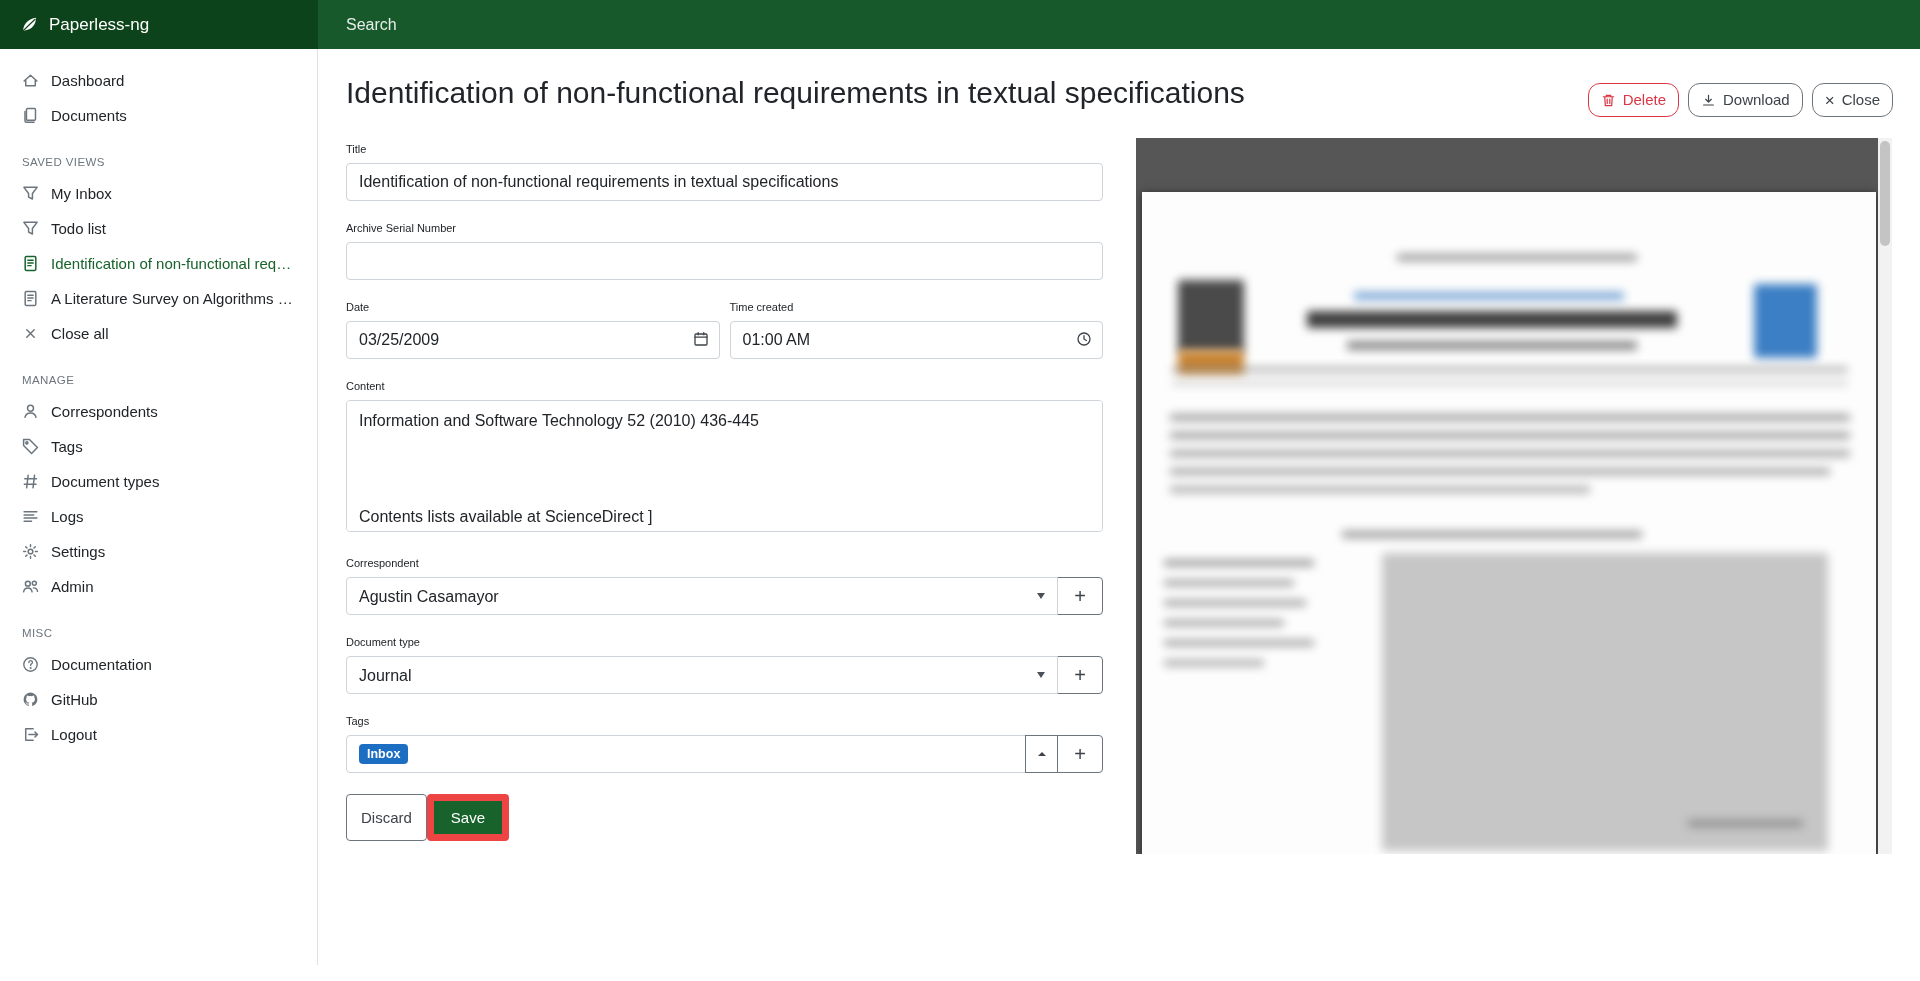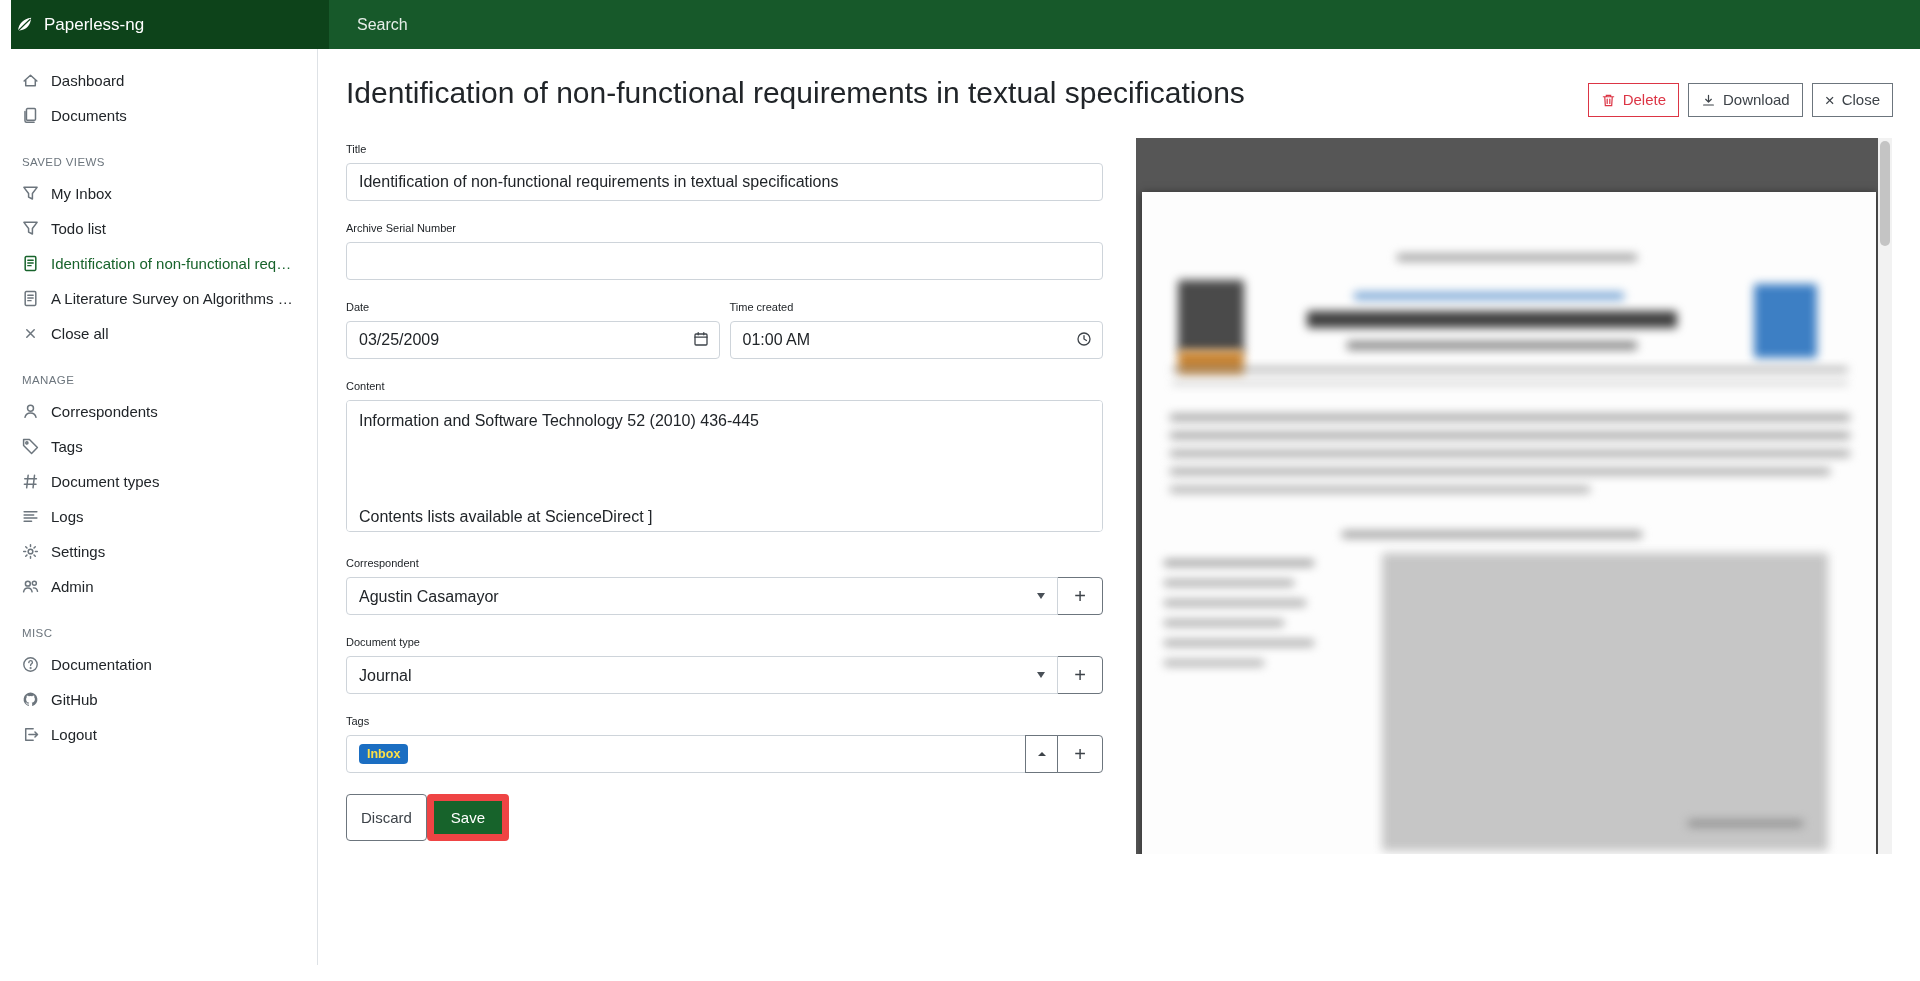--- a/index.html
+++ b/index.html
@@ -1,40 +1,40 @@
 <!DOCTYPE html>
 <html><head>
 <meta charset="utf-8">
 <style>
   * { box-sizing: border-box; margin: 0; padding: 0; }
   html,body { width:1920px; height:981px; overflow:hidden; }
   body { font-family:"Liberation Sans", sans-serif; background:#fff; color:#212529; position:relative; }
 
   
   .topbar { position:absolute; top:0; left:0; right:0; height:49px; display:flex; }
-  .brand { width:318px; background:#0d431a; display:flex; align-items:center; gap:10px; padding-left:4px; color:#fff; font-size:17px;margin-left:11px; }
+  .brand { width:318px; background:#0d431a; display:flex; align-items:center; gap:10px; padding-left:20px; color:#fff; font-size:17px; }
   .topbar-rest { flex:1; background:#17592a; display:flex; align-items:center; padding-left:28px; }
   .search-input { background:transparent; border:none; outline:none; color:#fff; font-size:16px; width:60%; font-family:inherit; }
   .search-input::placeholder { color:#f2f6f3; opacity:.95; }
 
   
   .sidebar { position:absolute; top:49px; left:0; width:318px; bottom:16px; background:#fff; border-right:1px solid #dee2e6; padding-top:14px; font-size:15px; overflow:hidden; }
   .nav-item { display:flex; align-items:center; gap:12px; padding:9px 22px; color:#212529; cursor:pointer; white-space:nowrap; }
   .nav-item .icn { color:#6c757d; display:flex; flex:none; }
   .nav-item.active { color:#17632b; }
   .nav-item.active .icn { color:#17632b; }
   .nav-item .lbl { overflow:hidden; text-overflow:ellipsis; }
   .section-title { padding:23px 22px 8px; font-size:11.5px; color:#6c757d; letter-spacing:.4px; }
 
   
   .main { position:absolute; left:318px; top:49px; right:0; bottom:0; padding:26px 27px 0 28px; overflow:hidden; background:#fff; }
   .page-head { display:flex; justify-content:space-between; align-items:flex-start; }
   .page-head h1 { font-size:30px; font-weight:400; line-height:1.2; color:#212529; max-width:1000px; }
   .actions { display:flex; gap:9px; margin-top:8px; flex:none; }
-  .btn { display:inline-flex; align-items:center; gap:7px; font-size:15px; padding:7px 12px; border-radius:0; background:#fff; cursor:pointer; font-family:inherit; line-height:1.2; }
+  .btn { display:inline-flex; align-items:center; gap:7px; font-size:15px; padding:7px 12px; border-radius:12px; background:#fff; cursor:pointer; font-family:inherit; line-height:1.2; }
   .btn-danger-o { border:1px solid #dc3545; color:#dc3545; }
   .btn-sec-o { border:1px solid #6c757d; color:#3d4349; }
   .xglyph { font-size:17px; line-height:1; color:#3d4349; }
 
   
   .form { width:757px; margin-top:26px; }
   .grp { margin-bottom:21px; }
   .grp label { display:block; font-size:11px; margin-bottom:8px; color:#212529; }
   .inp { width:100%; height:38px; border:1px solid #ced4da; border-radius:4px; padding:0 12px; font-size:16px; color:#212529; background:#fff; font-family:inherit; outline:none; }
   .row2 { display:flex; gap:10px; }
@@ -42,21 +42,21 @@
   .inp-wrap { position:relative; }
   .inp-icon { position:absolute; right:11px; top:10px; color:#3d4349; pointer-events:none; display:flex; }
   textarea.inp { height:132px; padding:8px 12px; resize:none; overflow-y:scroll; line-height:1.5; }
   .igroup { display:flex; }
   .select-wrap { position:relative; flex:1; }
   select.inp { appearance:none; -webkit-appearance:none; border-radius:4px 0 0 4px; padding-right:32px; cursor:pointer; }
   .caret-down { position:absolute; right:13px; top:16px; width:0; height:0; border:4.5px solid transparent; border-top:6px solid #495057; pointer-events:none; }
   .gbtn { width:46px; border:1px solid #6c757d; margin-left:-1px; background:#fff; color:#3d4349; font-size:20px; border-radius:0 4px 4px 0; cursor:pointer; display:flex; align-items:center; justify-content:center; font-family:inherit; }
   .gbtn.mid { border-radius:0; width:33px; }
   .tagsbox { flex:1; border:1px solid #ced4da; border-radius:4px 0 0 4px; display:flex; align-items:center; padding:0 12px; height:38px; background:#fff; cursor:text; }
-  .pill { background:#1b6ec2; color:#fde047; font-size:12.5px; font-weight:700; padding:4px 8px; border-radius:4px; line-height:1; }
+  .pill { background:#1b6ec2; color:#ffffff; font-size:12.5px; font-weight:700; padding:4px 8px; border-radius:4px; line-height:1; }
   .form-actions { display:flex; margin-top:8px; padding-bottom:30px; }
   .btn-discard { border:1px solid #6c757d; color:#3d4349; background:#fff; padding:8px 14px; font-size:15px; border-radius:4px; cursor:pointer; font-family:inherit; }
   .btn-save { background:#17632b; border:7px solid #ef4444; color:#fff; padding:8px 17px; font-size:15px; border-radius:4px; cursor:pointer; font-family:inherit; }
 
   
   .preview { position:absolute; left:1136px; top:138px; width:756px; height:716px; background:#565656; overflow:hidden; }
   .pdf-page { position:absolute; left:6px; top:54px; width:734px; height:800px; background:#fdfdfd; box-shadow:0 1px 8px rgba(0,0,0,.5); }
   .bb { position:absolute; filter:blur(5px); border-radius:2px; }
   .sb { position:absolute; right:0; top:0; width:14px; height:100%; background:#f2f2f2; }
   .sb-thumb { position:absolute; top:3px; left:2px; width:10px; height:105px; background:#c4c4c4; border-radius:6px; }

